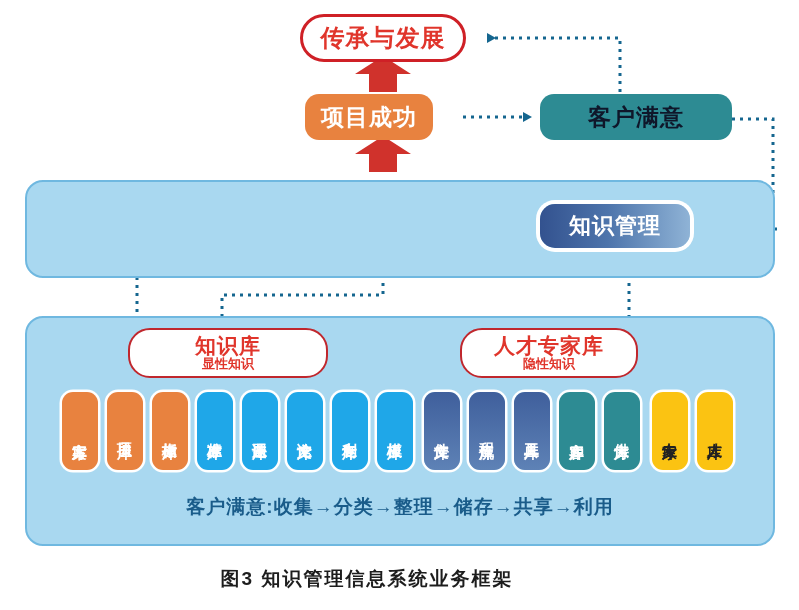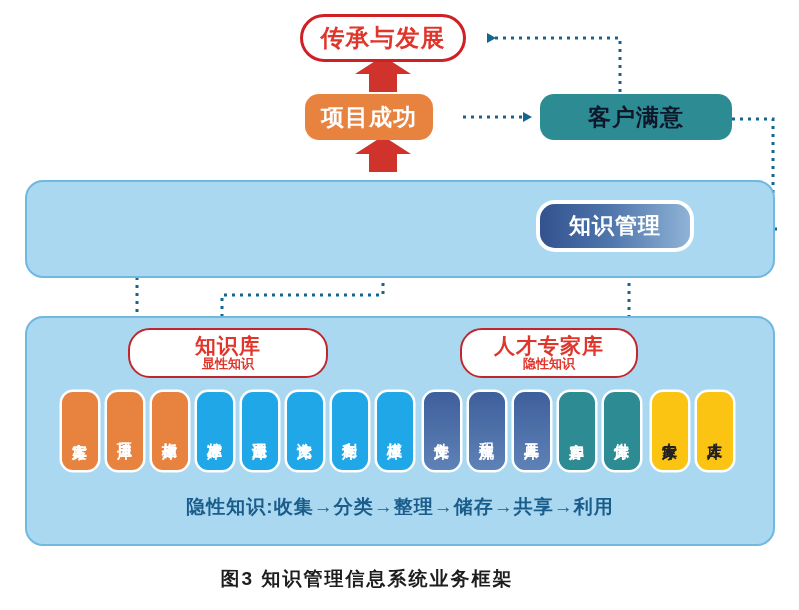--- a/index.html
+++ b/index.html
@@ -187,17 +187,17 @@
       <div class="db db-blue" style="left: 377px;">模板库</div>
       <div class="db db-navy" style="left: 424px;">文件库</div>
       <div class="db db-navy" style="left: 469px;">流程库</div>
       <div class="db db-navy" style="left: 514px;">工具库</div>
       <div class="db db-teal" style="left: 559px;">客户库</div>
       <div class="db db-teal" style="left: 604px;">供方库</div>
       <div class="db db-yellow" style="left: 652px;">专家库</div>
       <div class="db db-yellow" style="left: 697px;">人才库</div>
     </div>
 
-  <div id="km-flow">隐性知识:收集→分类→整理→储存→共享→利用</div>
+  <div id="km-flow">客户满意:收集→分类→整理→储存→共享→利用</div>
 
   <div id="fig-caption">图3  知识管理信息系统业务框架</div>
 
 </div>
 
 </body></html>

